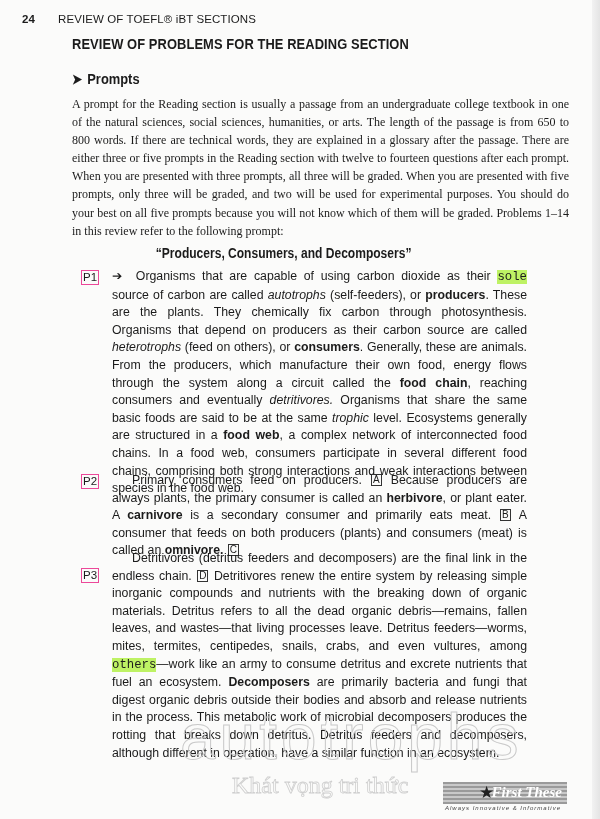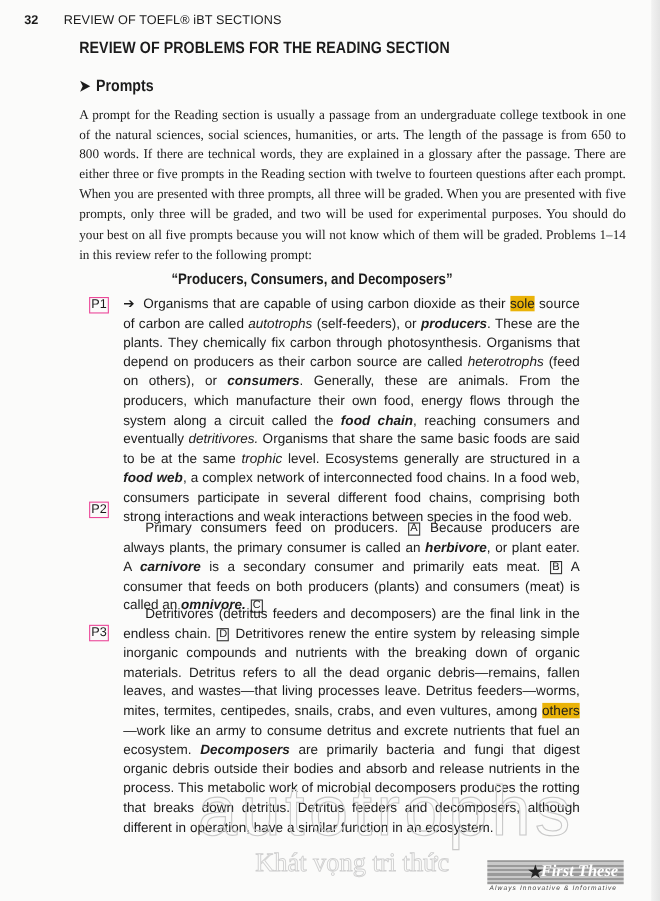--- a/index.html
+++ b/index.html
@@ -21,60 +21,60 @@
     .intro { position: absolute; top: 95px; left: 72px; width: 497px; font-size: 12px;
       line-height: 18.1px; text-align: justify; font-family: Liberation Serif, serif; }
     .passage-title { position: absolute; top: 245px; left: 0; width: 568px; text-align: center;
       font-weight: bold; font-size: 14px; }
     .passage-title span { display: inline-block; transform: scaleX(0.86); }
     .para { position: absolute; left: 112px; width: 415px; font-size: 12.3px; line-height: 17.6px;
       text-align: justify; }
     .marker { position: absolute; left: 81px; font-size: 11.5px; border: 1px solid #ec4899;
       padding: 0 1px; line-height: 13px; }
     .indent { display: inline-block; width: 20px; }
-    .hl { background: #eab308; }
+    .hl { background: #bef264; font-family: Liberation Mono, monospace; }
     .box { display: inline-block; border: 1px solid #333; font-size: 10px; line-height: 10px;
       width: 9px; text-align: center; padding: 0 0; margin: 0 1px; vertical-align: 1px; }
-    b { font-weight: bold; font-style: italic; }
+    b { font-weight: bold; }
     .watermark { position: absolute; top: 700px; left: 180px; font-size: 64px; color: rgba(255,255,255,0.0);
       -webkit-text-stroke: 1px #c9c9c9; letter-spacing: 4px; font-family: "Liberation Sans", sans-serif; }
     .watermark-sub { position: absolute; top: 760px; left: 232px; font-size: 24px; color: transparent;
       -webkit-text-stroke: 0.8px #cfcfcf; font-family: "Liberation Serif", serif; margin-top: 12px; }
     .logo { position: absolute; top: 782px; left: 443px; width: 124px; height: 22px;
       background: repeating-linear-gradient(to bottom, #9a9a9a 0 2px, #c9c9c9 2px 4px); }
     .logo .star { position: absolute; left: 36px; top: 2px; color: #222; font-size: 17px; line-height: 17px; }
     .logo .txt { position: absolute; right: 5px; top: 2px; color: #fff; font-family: "Liberation Serif", serif;
       font-style: italic; font-weight: bold; font-size: 15px; }
     .tagline { position: absolute; top: 805px; left: 445px; font-size: 6px; font-style: italic; letter-spacing: 1px; color: #444; }
   </style>
 </head>
 <body>
 
 <div class="edge"></div>
 
 <div class="running-head">
-  <span class="pg">32</span><span>REVIEW OF TOEFL® iBT SECTIONS</span>
+  <span class="pg">24</span><span>REVIEW OF TOEFL® iBT SECTIONS</span>
 </div>
 
 <div class="title">REVIEW OF PROBLEMS FOR THE READING SECTION</div>
 
 <div class="subhead">
   <span class="arrow">➤</span><span>Prompts</span>
 </div>
 
 <div class="intro">A prompt for the Reading section is usually a passage from an undergraduate college textbook in one of the natural sciences, social sciences, humanities, or arts. The length of the passage is from 650 to 800 words. If there are technical words, they are explained in a glossary after the passage. There are either three or five prompts in the Reading section with twelve to fourteen questions after each prompt. When you are presented with three prompts, all three will be graded. When you are presented with five prompts, only three will be graded, and two will be used for experimental purposes. You should do your best on all five prompts because you will not know which of them will be graded. Problems 1–14 in this review refer to the following prompt:</div>
 
 <div class="passage-title">
   <span>“Producers, Consumers, and Decomposers”</span>
 </div>
 
 <span class="marker" style="top:270px">P1</span>
 <div class="para" style="top:268px"><span>➔</span>&nbsp; <span>Organisms that are capable of using carbon dioxide as their </span><span class="hl">sole</span><span> source of carbon are called </span><i>autotrophs</i><span> (self-feeders), or </span><b>producers</b><span>. These are the plants. They chemically fix carbon through photosynthesis. Organisms that depend on producers as their carbon source are called </span><i>heterotrophs</i><span> (feed on others), or </span><b>consumers</b><span>. Generally, these are animals. From the producers, which manufacture their own food, energy flows through the system along a circuit called the </span><b>food chain</b><span>, reaching consumers and eventually </span><i>detritivores.</i><span> Organisms that share the same basic foods are said to be at the same </span><i>trophic</i><span> level. Ecosystems generally are structured in a </span><b>food web</b><span>, a complex network of interconnected food chains. In a food web, consumers participate in several different food chains, comprising both strong interactions and weak interactions between species in the food web.</span></div>
 
-<span class="marker" style="top:456px">P2</span>
+<span class="marker" style="top:474px">P2</span>
 <div class="para" style="top:472px"><span class="indent"></span><span>Primary consumers feed on producers. </span><span class="box">A</span><span> Because producers are always plants, the primary consumer is called an </span><b>herbivore</b><span>, or plant eater. A </span><b>carnivore</b><span> is a secondary consumer and primarily eats meat. </span><span class="box">B</span><span> A consumer that feeds on both producers (plants) and consumers (meat) is called an </span><b>omnivore.</b> <span class="box">C</span></div>
 
 <span class="marker" style="top:568px">P3</span>
 <div class="para" style="top:550px"><span class="indent"></span><span>Detritivores (detritus feeders and decomposers) are the final link in the endless chain. </span><span class="box">D</span><span> Detritivores renew the entire system by releasing simple inorganic compounds and nutrients with the breaking down of organic materials. Detritus refers to all the dead organic debris—remains, fallen leaves, and wastes—that living processes leave. Detritus feeders—worms, mites, termites, centipedes, snails, crabs, and even vultures, among </span><span class="hl">others</span><span>—work like an army to consume detritus and excrete nutrients that fuel an ecosystem. </span><b>Decomposers</b><span> are primarily bacteria and fungi that digest organic debris outside their bodies and absorb and release nutrients in the process. This metabolic work of microbial decomposers produces the rotting that breaks down detritus. Detritus feeders and decomposers, although different in operation, have a similar function in an ecosystem.</span></div>
 
 <div class="watermark">autotrophs</div>
 <div class="watermark-sub">Khát vọng tri thức</div>
 
 <div class="logo">
   <span class="star">★</span>

